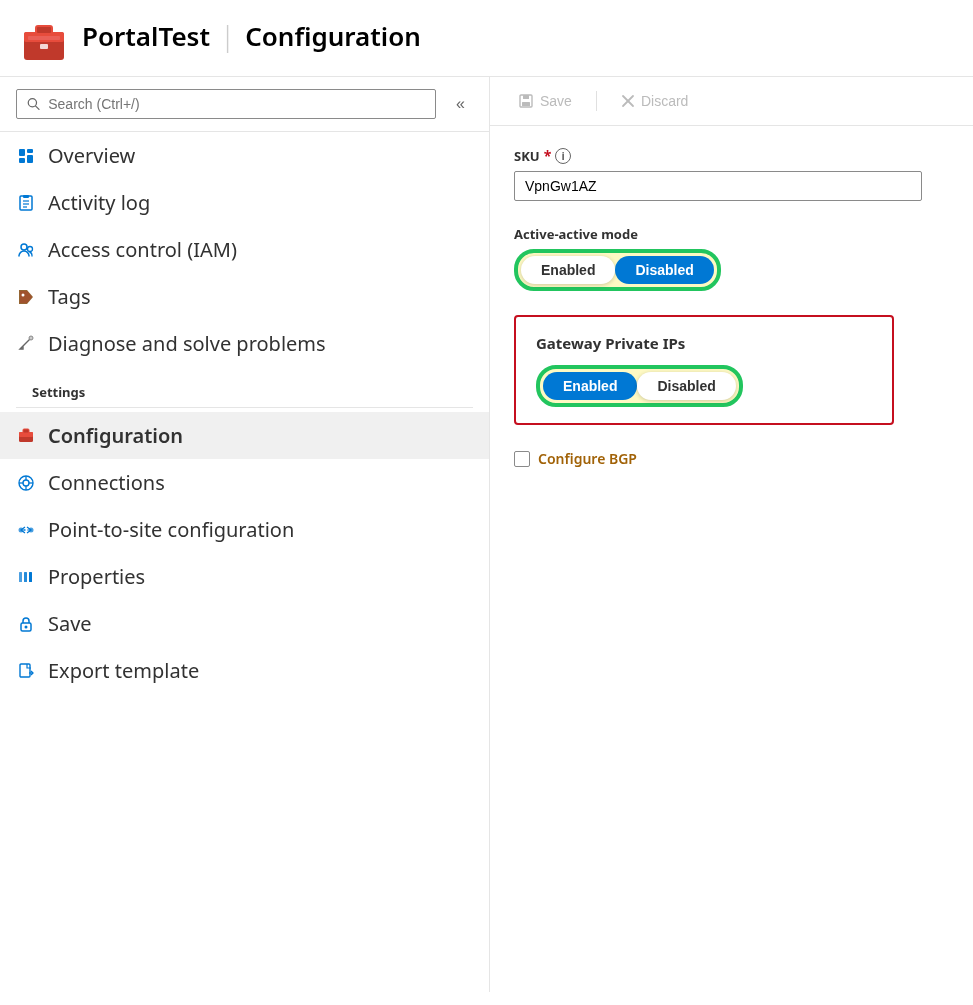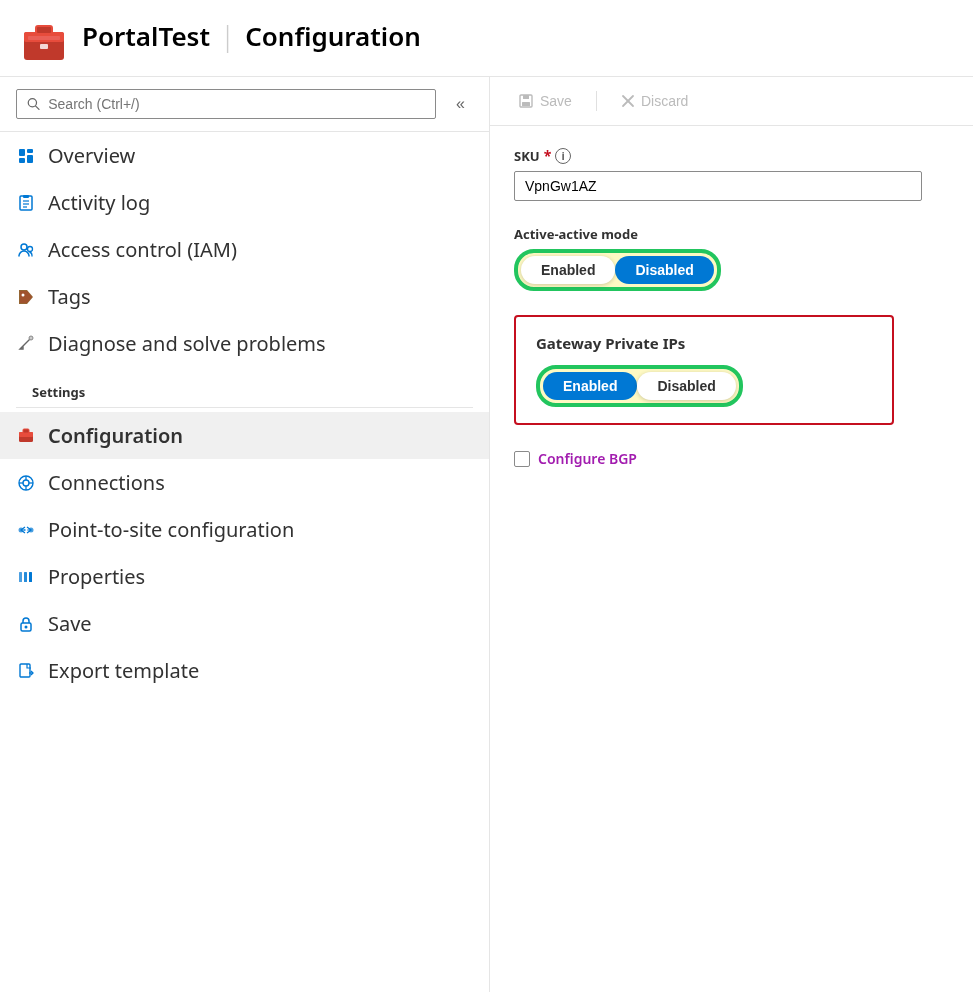--- a/index.html
+++ b/index.html
@@ -274,21 +274,21 @@
       border: 1.5px solid #8a8a8a;
       border-radius: 2px;
       cursor: pointer;
       background: #fff;
       appearance: none;
       -webkit-appearance: none;
     }
     .checkbox-label {
       font-size: 14px;
       font-weight: 600;
-      color: #a21caf;
+      color: #a16207;
     }
 
     
     .content-panel::-webkit-scrollbar { width: 6px; }
     .content-panel::-webkit-scrollbar-track { background: #f0f0f0; }
     .content-panel::-webkit-scrollbar-thumb { background: #c0c0c0; border-radius: 3px; }
   </style>
 </head>
 <body>
 

